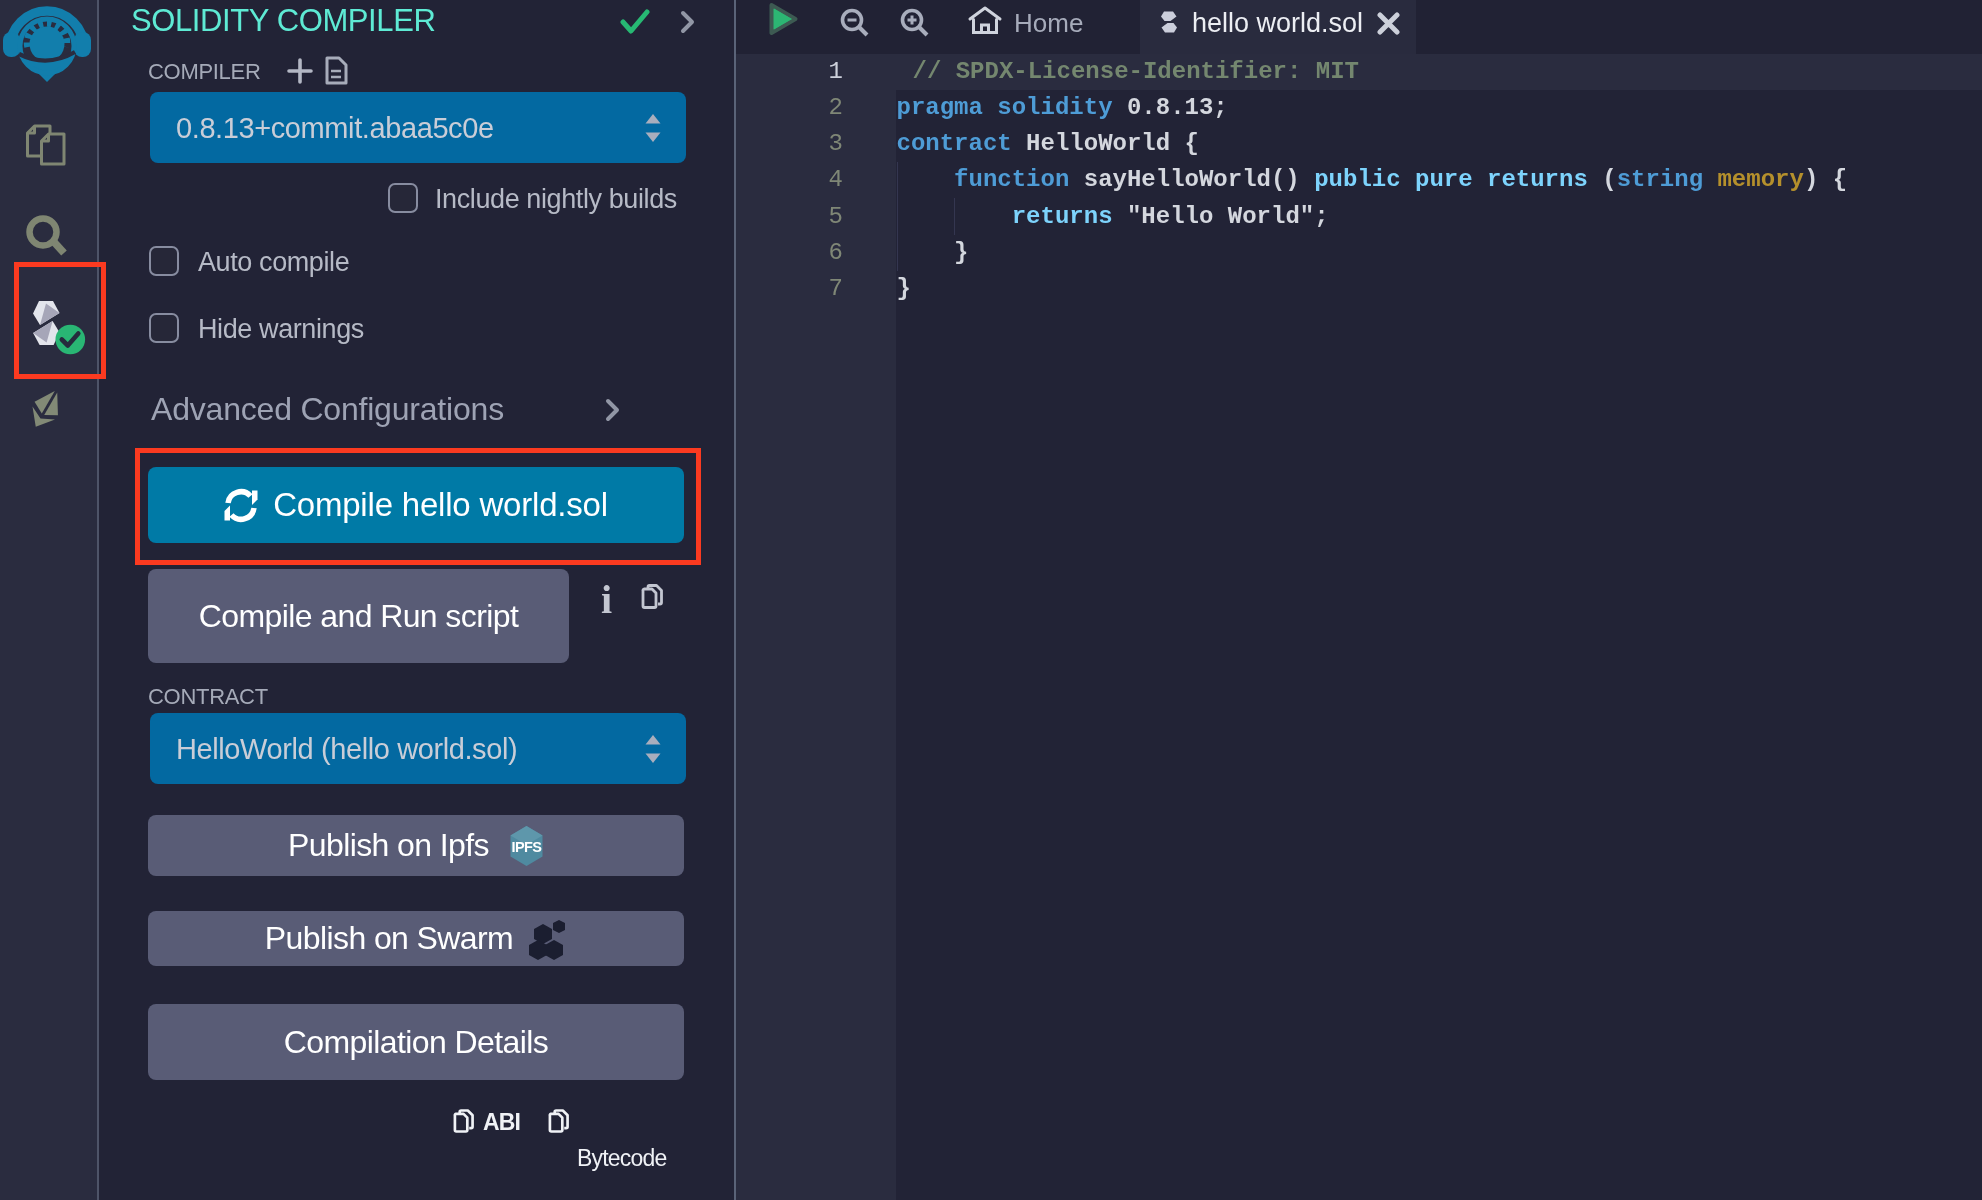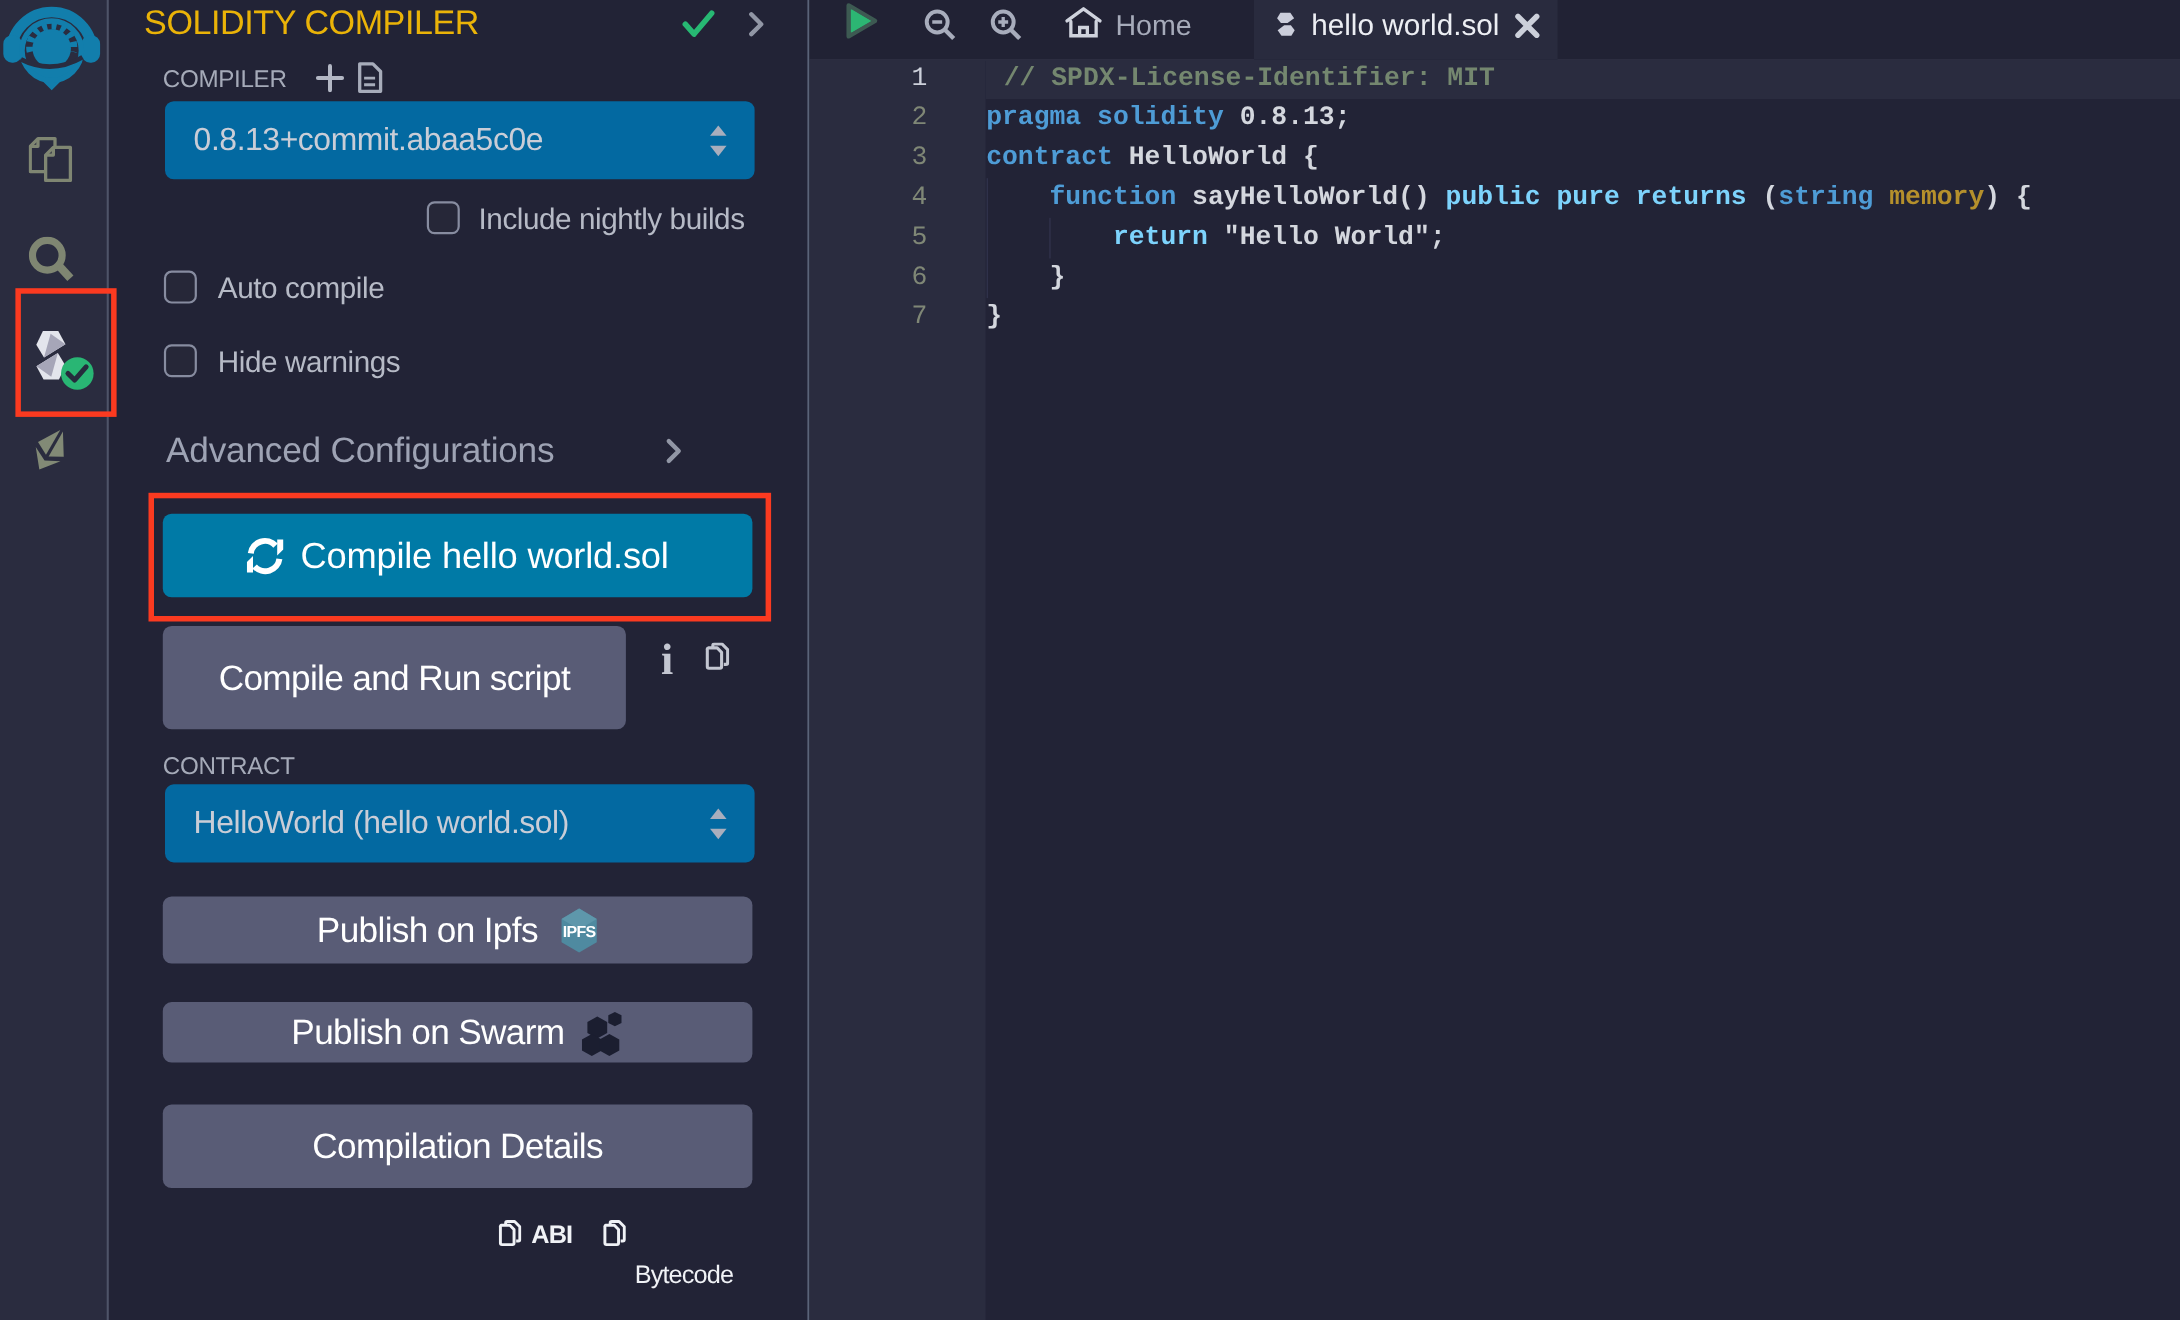--- a/index.html
+++ b/index.html
@@ -6,21 +6,21 @@
   html,body { width:1982px; height:1200px; overflow:hidden; background:#222336; }
   body { font-family:"Liberation Sans", sans-serif; }
   .abs { position:absolute; }
   #stage { position:relative; width:1982px; height:1200px; background:#222336; }
 
   
   #iconbar { left:0; top:0; width:99px; height:1200px; background:#2a2c3f; border-right:2px solid #4e5468; }
 
   
   #panel { left:99px; top:0; width:637px; height:1200px; background:#222336; border-right:2px solid #5a6378; }
-  .ptitle { position:absolute; left:32px; top:3px; font-size:31px; color:#eab308; letter-spacing:-0.4px; }
+  .ptitle { position:absolute; left:32px; top:3px; font-size:31px; color:#5eead4; letter-spacing:-0.4px; }
   .seclabel { position:absolute; font-size:22px; color:#a5aab8; letter-spacing:-0.3px; }
   .dd { position:absolute; left:51px; width:536px; height:71px; background:#0369a1; border-radius:8px; }
   .ddtext { position:absolute; left:26px; top:50%; transform:translateY(-50%); font-size:29px; letter-spacing:-0.4px; color:#c9cdd7; }
   .carets { position:absolute; right:22px; top:50%; transform:translateY(-50%); width:22px; height:34px; }
   .cb { position:absolute; width:30px; height:30px; border:2px solid #878ca0; border-radius:7px; background:#262738; }
   .cblabel { position:absolute; font-size:27px; letter-spacing:-0.4px; color:#b6bac6; }
   .graybtn { position:absolute; background:#595c76; border-radius:8px; color:#ffffff; font-size:32px; letter-spacing:-0.6px; display:flex; align-items:center; justify-content:center; }
   .redbox { position:absolute; border:5px solid #fb3a20; }
 
   
@@ -237,18 +237,18 @@
     <div class="ln" style="top:126px;">3</div>
     <div class="ln" style="top:162px;">4</div>
     <div class="ln" style="top:199px;">5</div>
     <div class="ln" style="top:235px;">6</div>
     <div class="ln" style="top:271px;">7</div>
 
     <div class="cl cm" style="top:54px;margin-left:16px;">// SPDX-License-Identifier: MIT</div>
     <div class="cl" style="top:90px;"><span class="kb">pragma solidity</span> 0.8.13;</div>
     <div class="cl" style="top:126px;"><span class="kb">contract</span> HelloWorld {</div>
     <div class="cl" style="top:162px;">    <span class="kb">function</span> sayHelloWorld() <span class="kg">public pure returns</span> (<span class="kb">string</span> <span class="ky">memory</span>) {</div>
-    <div class="cl" style="top:199px;">        <span class="kg">return</span> "Hello World";</div>
+    <div class="cl" style="top:199px;">        <span class="kg">returns</span> "Hello World";</div>
     <div class="cl" style="top:235px;">    }</div>
     <div class="cl" style="top:271px;">}</div>
   </div>
 
 </div>
 
 </body></html>

